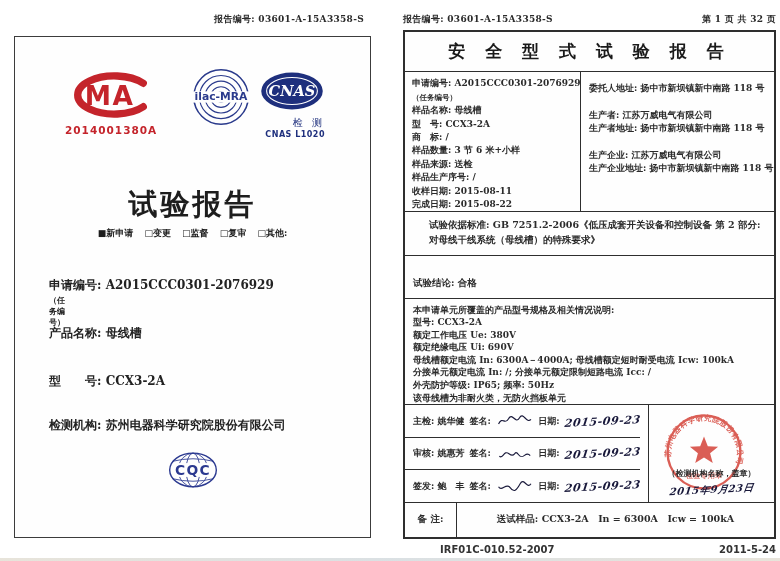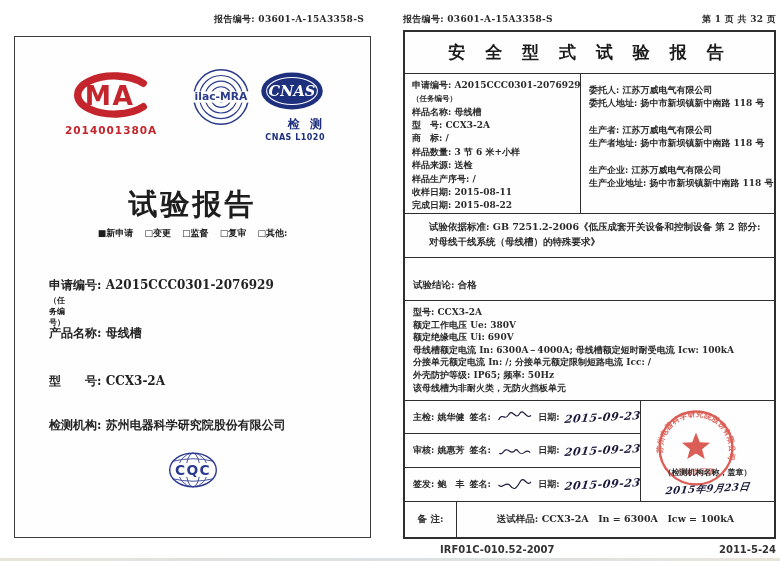--- a/index.html
+++ b/index.html
@@ -13,21 +13,21 @@
   .hdr-left { position:absolute; top:13px; left:14px; width:350px; text-align:right;
     font-size:9px; font-weight:bold; letter-spacing:.3px; }
   .page-left { position:absolute; left:14px; top:36px; width:357px; height:502px;
     border:1.5px solid #3c3c3c; background:#fefefe; }
   .logo-row { position:absolute; top:30px; left:0; width:100%; height:100px; }
   .cma-wrap { position:absolute; left:50px; top:4px; width:92px; text-align:center; }
   .cma-num { color:#c4242b; font-size:10.5px; font-weight:bold; letter-spacing:1px; margin-top:1px;
     font-family:"DejaVu Sans","Liberation Sans",sans-serif; }
   .ilac-wrap { position:absolute; left:176px; top:0px; }
   .cnas-wrap { position:absolute; left:240px; top:4px; width:70px; text-align:right; }
-  .cnas-sub1 { color:#1e2f7d; font-size:12px; letter-spacing:3px; margin-top:1px;font-weight:bold; }
+  .cnas-sub1 { color:#1e2f7d; font-size:10px; letter-spacing:3px; margin-top:1px; }
   .cnas-sub2 { color:#1e2f7d; font-size:8px; font-weight:bold; letter-spacing:.5px;
     font-family:"DejaVu Sans","Liberation Sans",sans-serif; }
   .lp-title { position:absolute; left:0; width:100%; text-align:center; font-weight:bold;
     letter-spacing:3px; font-size:29px; color:#1d1d1d; }
   .lp-title1 { top:106px; }
   .lp-title2 { top:148px; }
   .apply-row { position:absolute; top:190px; left:0; width:100%; text-align:center;
     font-size:9px; font-weight:bold; color:#1d1d1d; }
   .apply-row span.opt { margin:0 4px; }
   .lp-fields { position:absolute; top:240px; left:34px; font-size:12px; font-weight:bold; color:#222; }
@@ -51,21 +51,21 @@
   .r-info-left div { line-height:13.4px; white-space:nowrap; }
   .r-info-left .small { font-size:7.5px; }
   .r-info-right { flex:1; padding:10px 0 0 8px; }
   .r-info-right div { line-height:13.5px; white-space:nowrap; }
   .r-info-right .grp-gap { margin-top:13px; }
   .r-standard { padding:5px 8px 4px 24px; font-size:9.5px; font-weight:bold; line-height:15px;
     height:47px; }
   .r-conclusion { height:26px; padding:21px 8px; font-size:9.5px; font-weight:bold; }
   .r-desc { height:107px; padding:5px 8px 0 8px; font-size:9px; font-weight:bold; }
   .r-desc div { line-height:12.6px; white-space:nowrap; }
-  .r-sign { height:109px; display:flex; position:relative; }
+  .r-sign { height:109px; display:flex; position:relative;gap:8px; }
   .r-sign-left { width:235px; display:flex; flex-direction:column; }
   .sig-row { flex:1; display:flex; align-items:center; font-size:9px; font-weight:bold;
     padding-left:8px; gap:5px; white-space:nowrap; }
   .sig-row + .sig-row { border-top:1.5px solid #2e2e2e; }
   .r-stamp-cell { flex:1; border-left:1.5px solid #2e2e2e; position:relative; }
   .stamp-svg { position:absolute; left:14px; top:6px; }
   .stamp-caption { position:absolute; left:0; bottom:23px; width:100%; text-align:center;
     font-size:8px; font-weight:bold; white-space:nowrap; }
   .stamp-date { position:absolute; left:0; bottom:5px; width:100%; text-align:center; }
   .r-note { height:39px; display:flex; font-size:9.5px; font-weight:bold; }
@@ -181,34 +181,34 @@
         <div>样品名称: 母线槽</div>
         <div>型　号: CCX3-2A</div>
         <div>商　标: /</div>
         <div>样品数量: 3 节 6 米+小样</div>
         <div>样品来源: 送检</div>
         <div>样品生产序号: /</div>
         <div>收样日期: 2015-08-11</div>
         <div>完成日期: 2015-08-22</div>
       </div>
       <div class="r-info-right">
-        <div>委托人: 江苏万威电气有限公司</div>
         <div>委托人地址: 扬中市新坝镇新中南路 118 号</div>
         <div class="grp-gap">生产者: 江苏万威电气有限公司</div>
         <div>生产者地址: 扬中市新坝镇新中南路 118 号</div>
         <div class="grp-gap">生产企业: 江苏万威电气有限公司</div>
         <div>生产企业地址: 扬中市新坝镇新中南路 118 号</div>
       </div>
     </div>
 
     <div class="r-row r-standard">试验依据标准: GB 7251.2-2006《低压成套开关设备和控制设备 第 2 部分: 对母线干线系统（母线槽）的特殊要求》</div>
 
     <div class="r-row r-conclusion">试验结论: 合格</div>
 
     <div class="r-row r-desc">
+      <div>本申请单元所覆盖的产品型号规格及相关情况说明:</div>
       <div>型号: CCX3-2A</div>
       <div>额定工作电压 Ue: 380V</div>
       <div>额定绝缘电压 Ui: 690V</div>
       <div>母线槽额定电流 In: 6300A－4000A; 母线槽额定短时耐受电流 Icw: 100kA</div>
       <div>分接单元额定电流 In: /; 分接单元额定限制短路电流 Icc: /</div>
       <div>外壳防护等级: IP65; 频率: 50Hz</div>
       <div>该母线槽为非耐火类，无防火挡板单元</div>
     </div>
 
     <div class="r-row r-sign">

